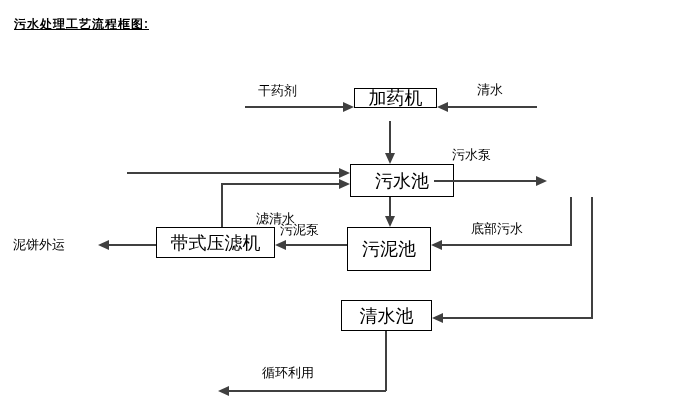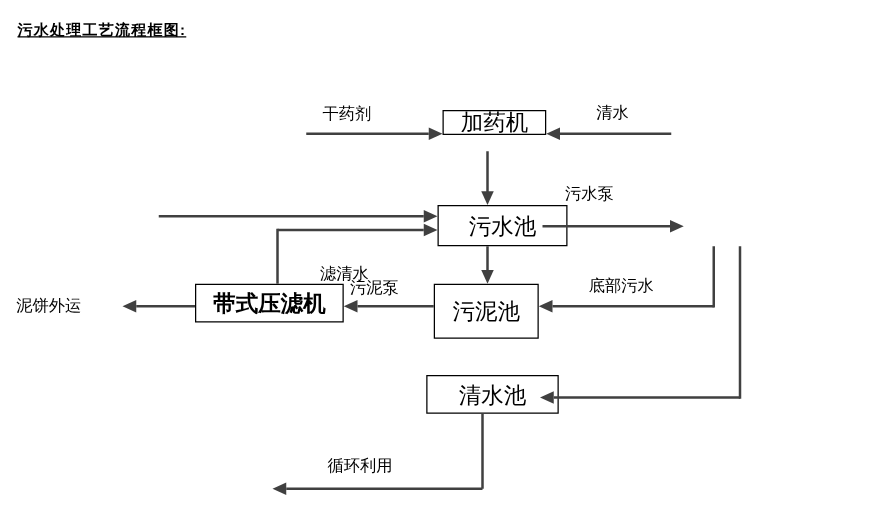--- a/index.html
+++ b/index.html
@@ -72,23 +72,23 @@
 </style>
 </head>
 <body>
 
 <div id="canvas">
 
   <div class="title">污水处理工艺流程框图:</div>
 
   <div class="box" style="left:354px; top:88px;  width:83px;  height:20px;font-family:Liberation Mono, monospace;">加药机</div>
   <div class="box" style="left:350px; top:164px; width:104px;  height:33px;">污水池</div>
-  <div class="box" style="left:156px; top:227px; width:119px; height:31px;font-weight:bold;">带式压滤机</div>
+  <div class="box" style="left:156px; top:227px; width:119px; height:31px;">带式压滤机</div>
   <div class="box" style="left:347px; top:227px; width:84px;  height:44px;">污泥池</div>
-  <div class="box" style="left:341px; top:300px; width:106px;  height:31px;">清水池</div>
+  <div class="box" style="left:341px; top:300px; width:91px;  height:31px;">清水池</div>
 
   <div class="flabel" style="left:258px; top:84px;">干药剂</div>
   <div class="flabel" style="left:477px; top:83px;">清水</div>
   <div class="flabel" style="left:256px; top:188px;margin-top:24px;">滤清水</div>
   <div class="flabel" style="left:452px; top:148px;">污水泵</div>
   <div class="flabel" style="left:280px; top:223px;text-align:right;">污泥泵</div>
   <div class="flabel" style="left:471px; top:222px;">底部污水</div>
   <div class="flabel" style="left:13px;  top:238px;">泥饼外运</div>
   <div class="flabel" style="left:262px; top:366px;">循环利用</div>
 

